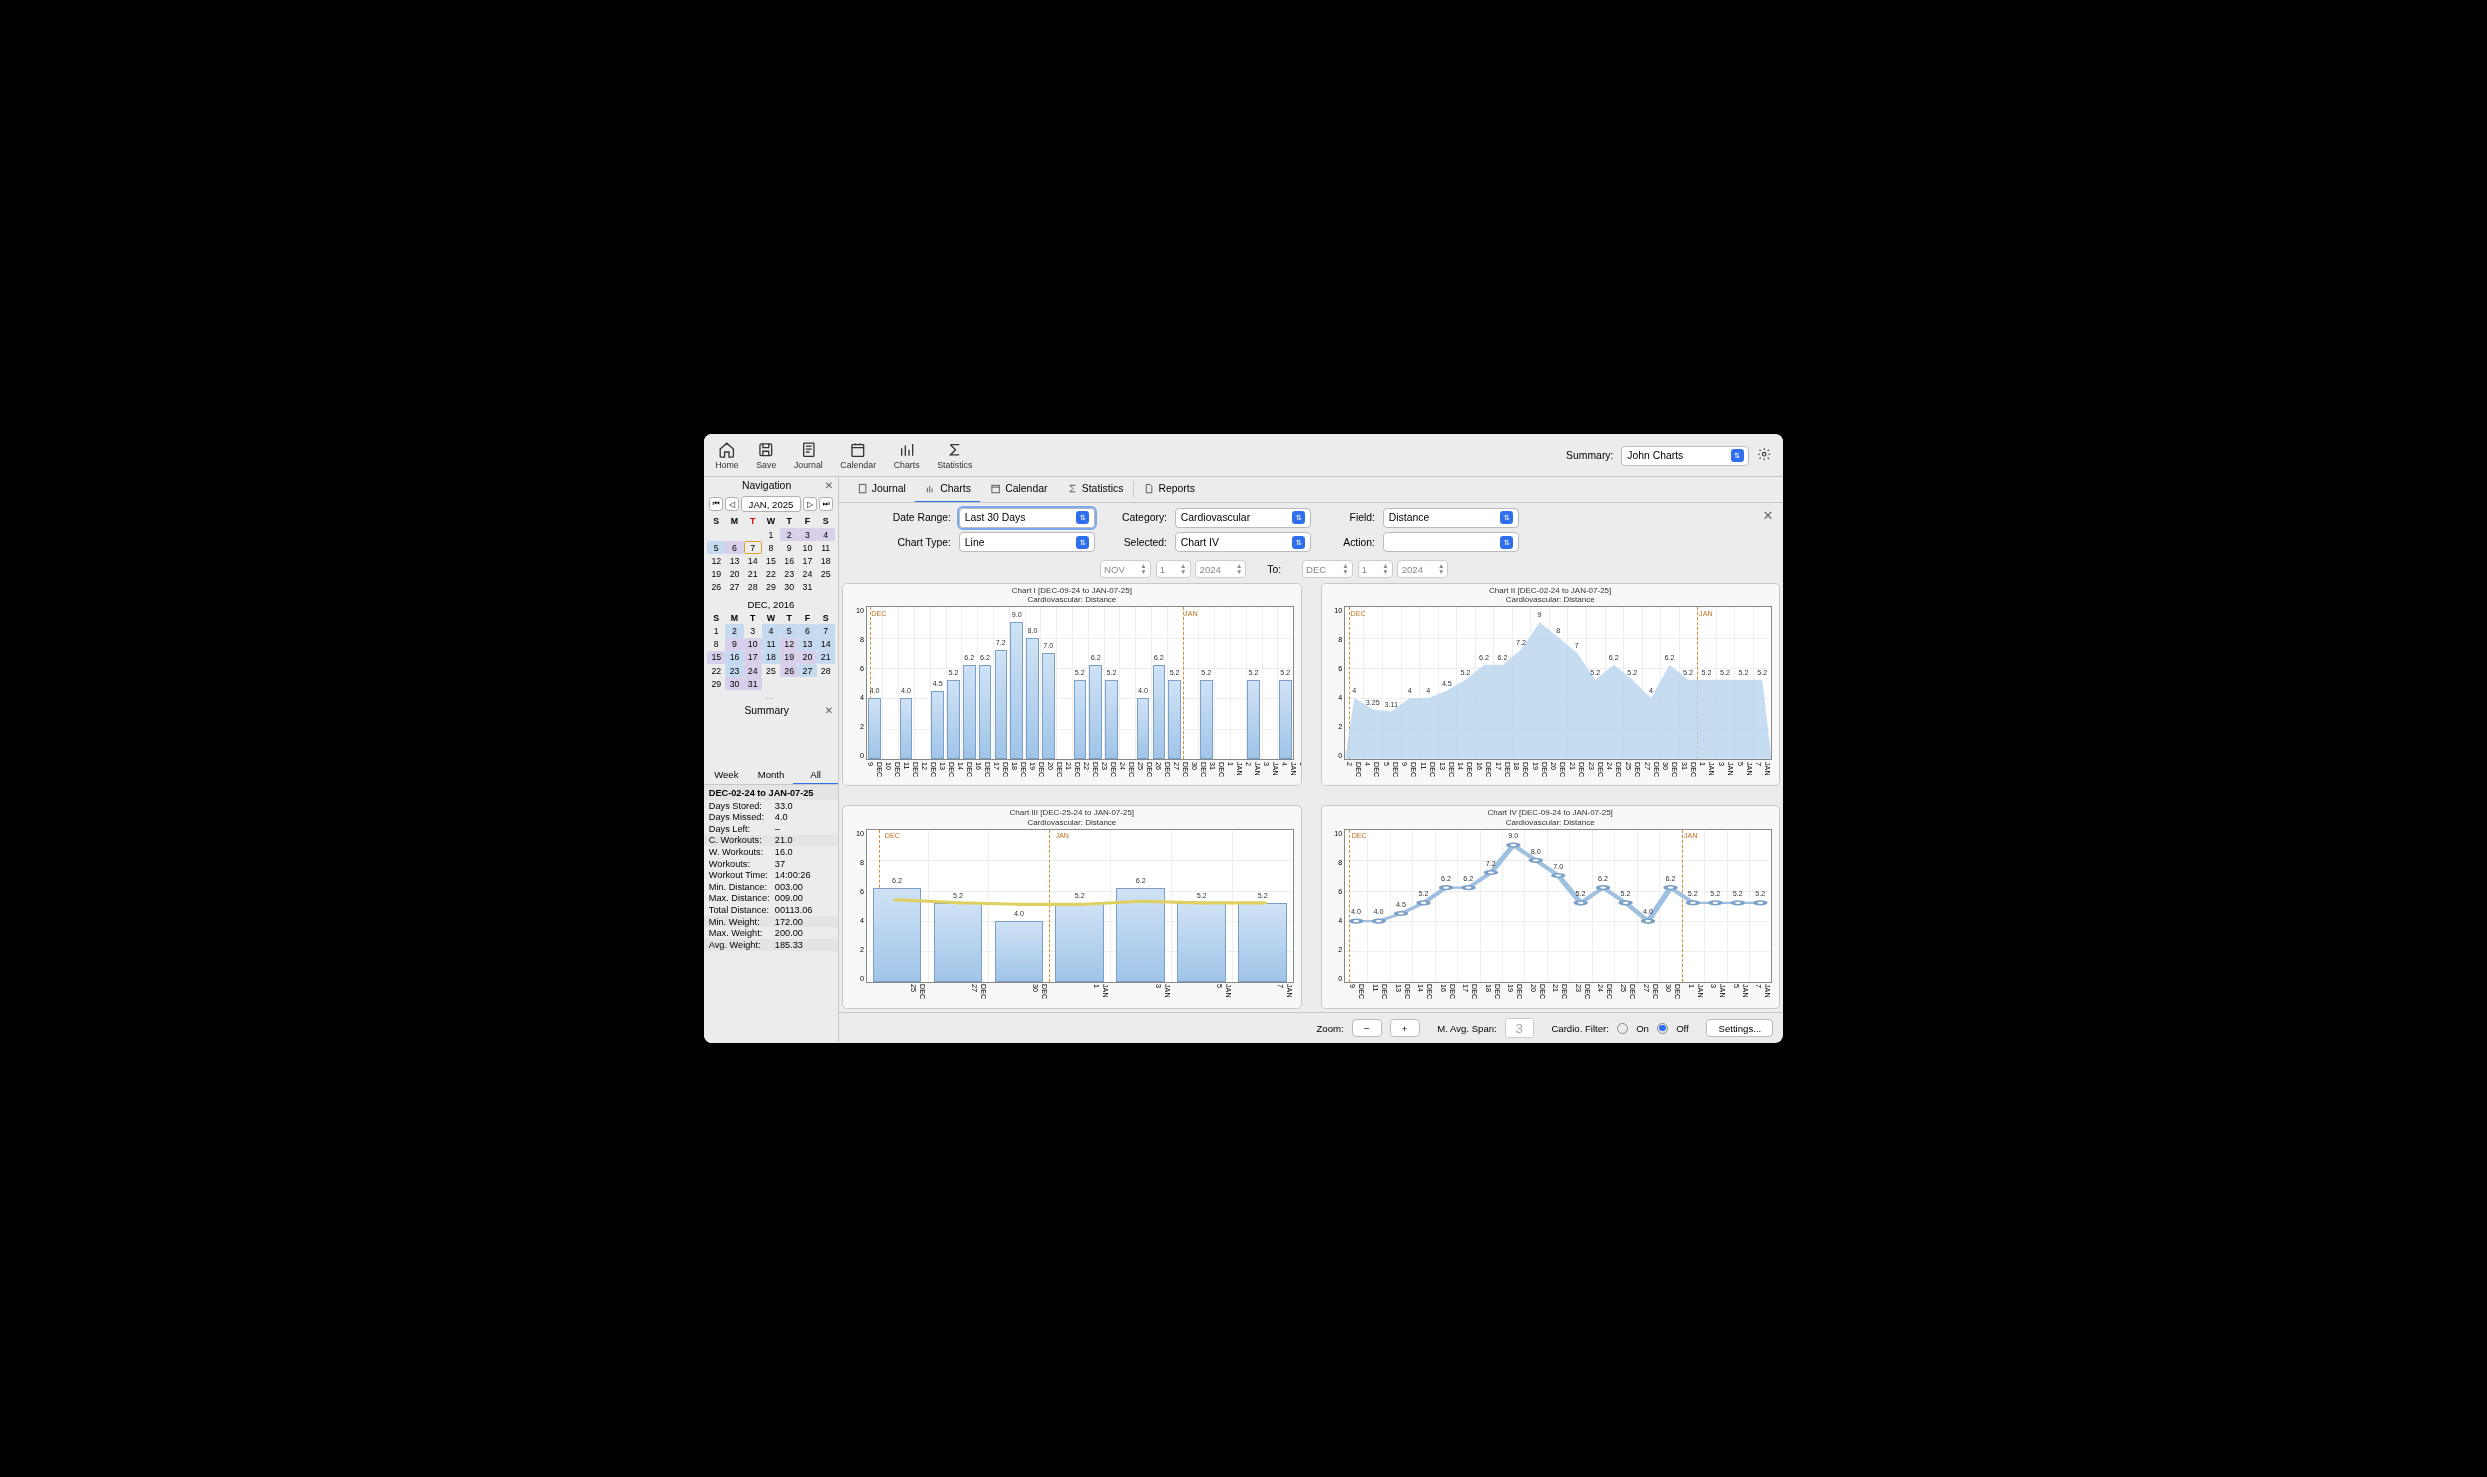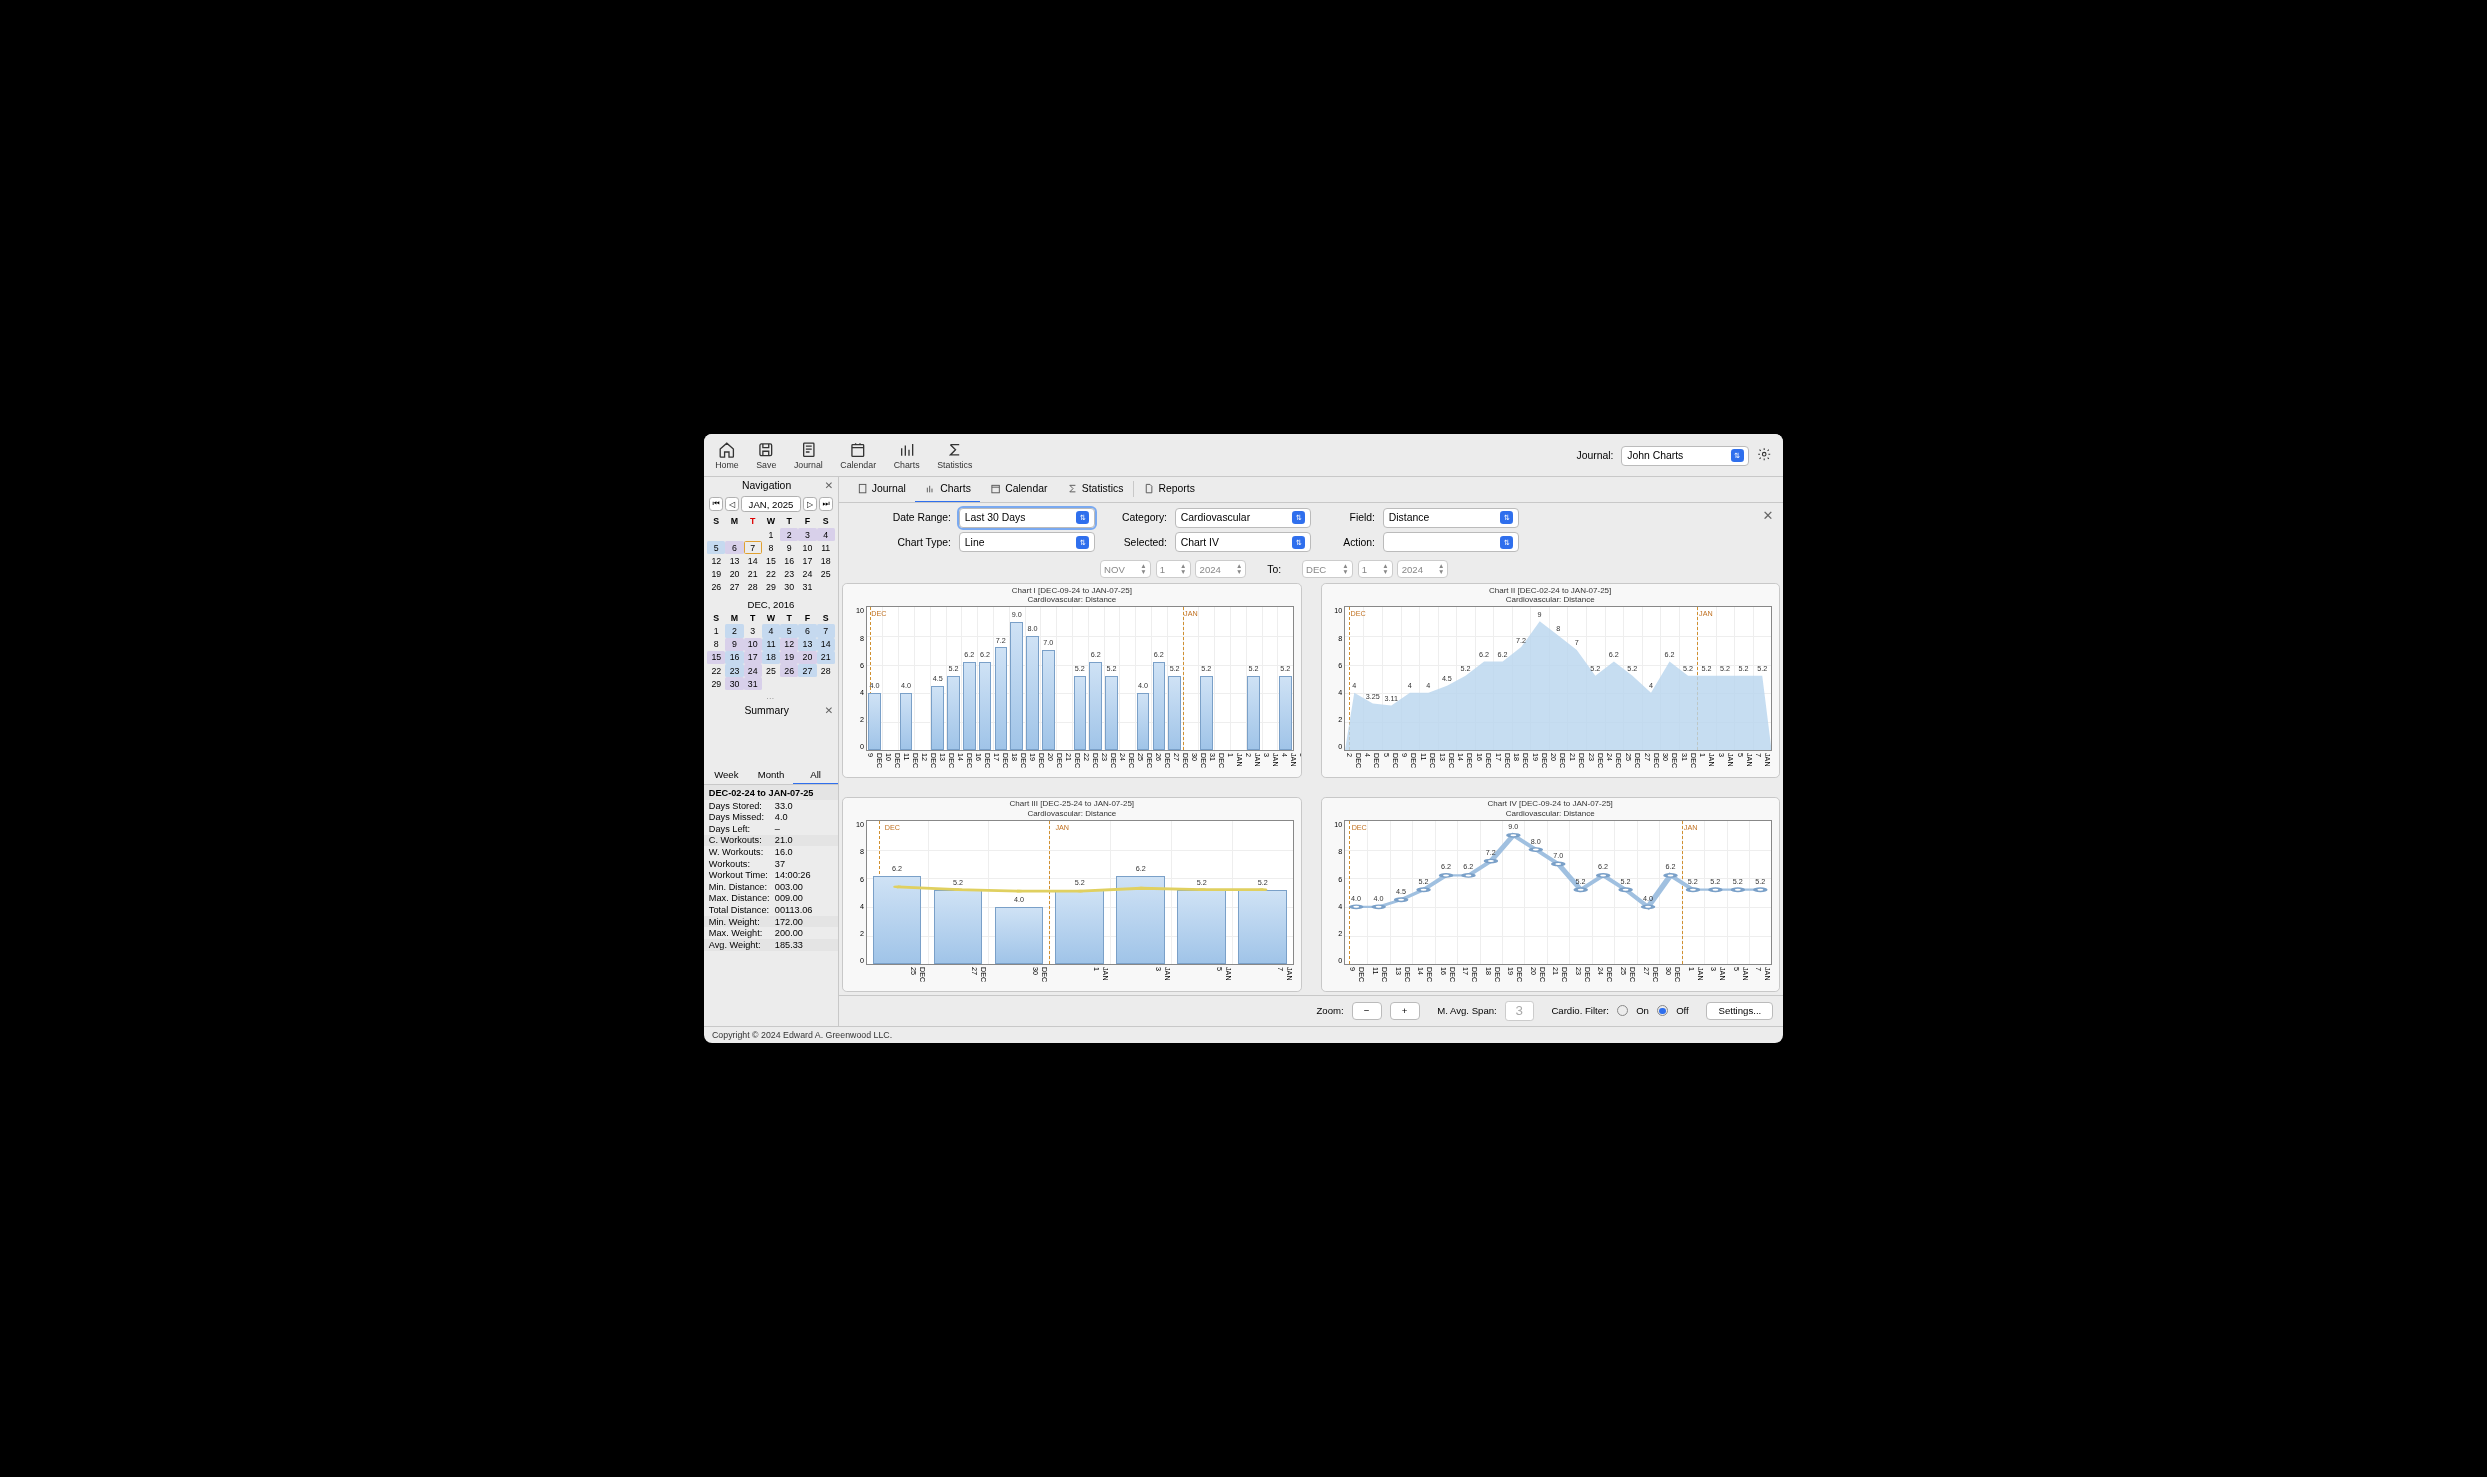--- a/index.html
+++ b/index.html
@@ -133,21 +133,21 @@
         <span>Charts</span>
       </div>
       <div class="tool-btn">
         <svg viewBox="0 0 24 24" fill="none" stroke="#333" stroke-width="1.8">
             <path d="M6 5h12M6 5l7 7-7 7h12"></path>
           </svg>
         <span>Statistics</span>
       </div>
     </div>
     <div class="toolbar-right">
-      <label>Journal:</label>
+      <label>Summary:</label>
       <div class="select" style="width:128px">
         <span>John Charts</span>
         <span class="arrows">⇅</span>
       </div>
       <div class="gear-btn">
         <svg viewBox="0 0 24 24" fill="none" stroke="#333" stroke-width="1.8">
             <circle cx="12" cy="12" r="3"></circle>
             <path d="M12 2v3M12 19v3M4.2 4.2l2.1 2.1M17.7 17.7l2.1 2.1M2 12h3M19 12h3M4.2 19.8l2.1-2.1M17.7 6.3l2.1-2.1"></path>
           </svg>
       </div>
@@ -810,15 +810,14 @@
         <span style="margin-left:9.6px">Cardio. Filter:</span>
         <span class="radio"></span>
           <span>On</span>
         <span class="radio on"></span>
           <span>Off</span>
         <div class="btn" style="margin-left:9.6px">Settings...</div>
       </div>
     </div>
   </div>
 
-  <div class="footer">Copyright © 2024 Edward A. Greenwood LLC.</div>
 </div>
 
 
 </body></html>

